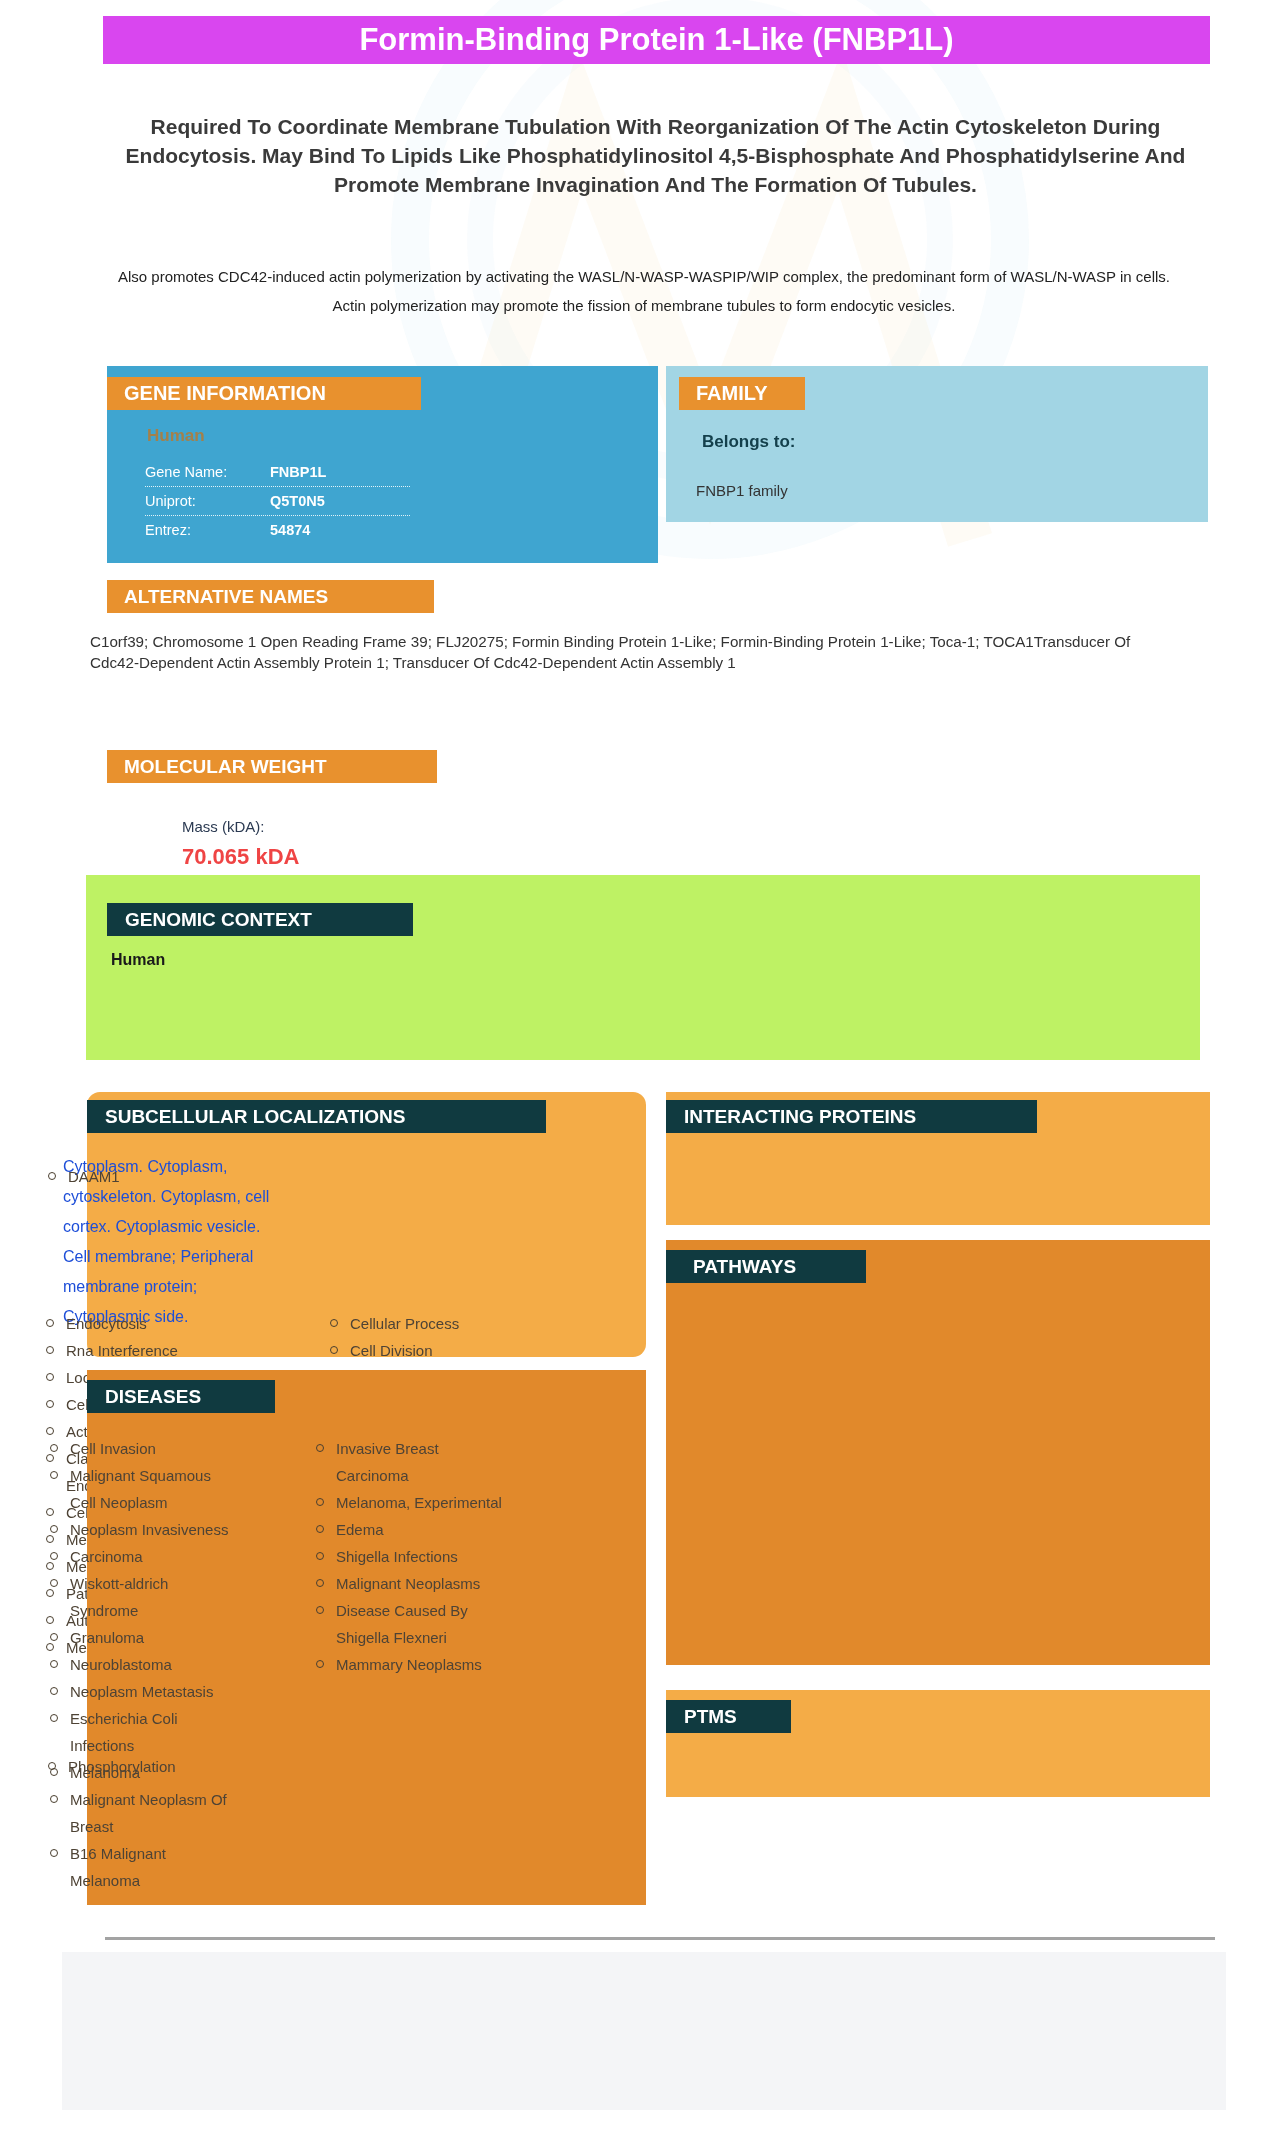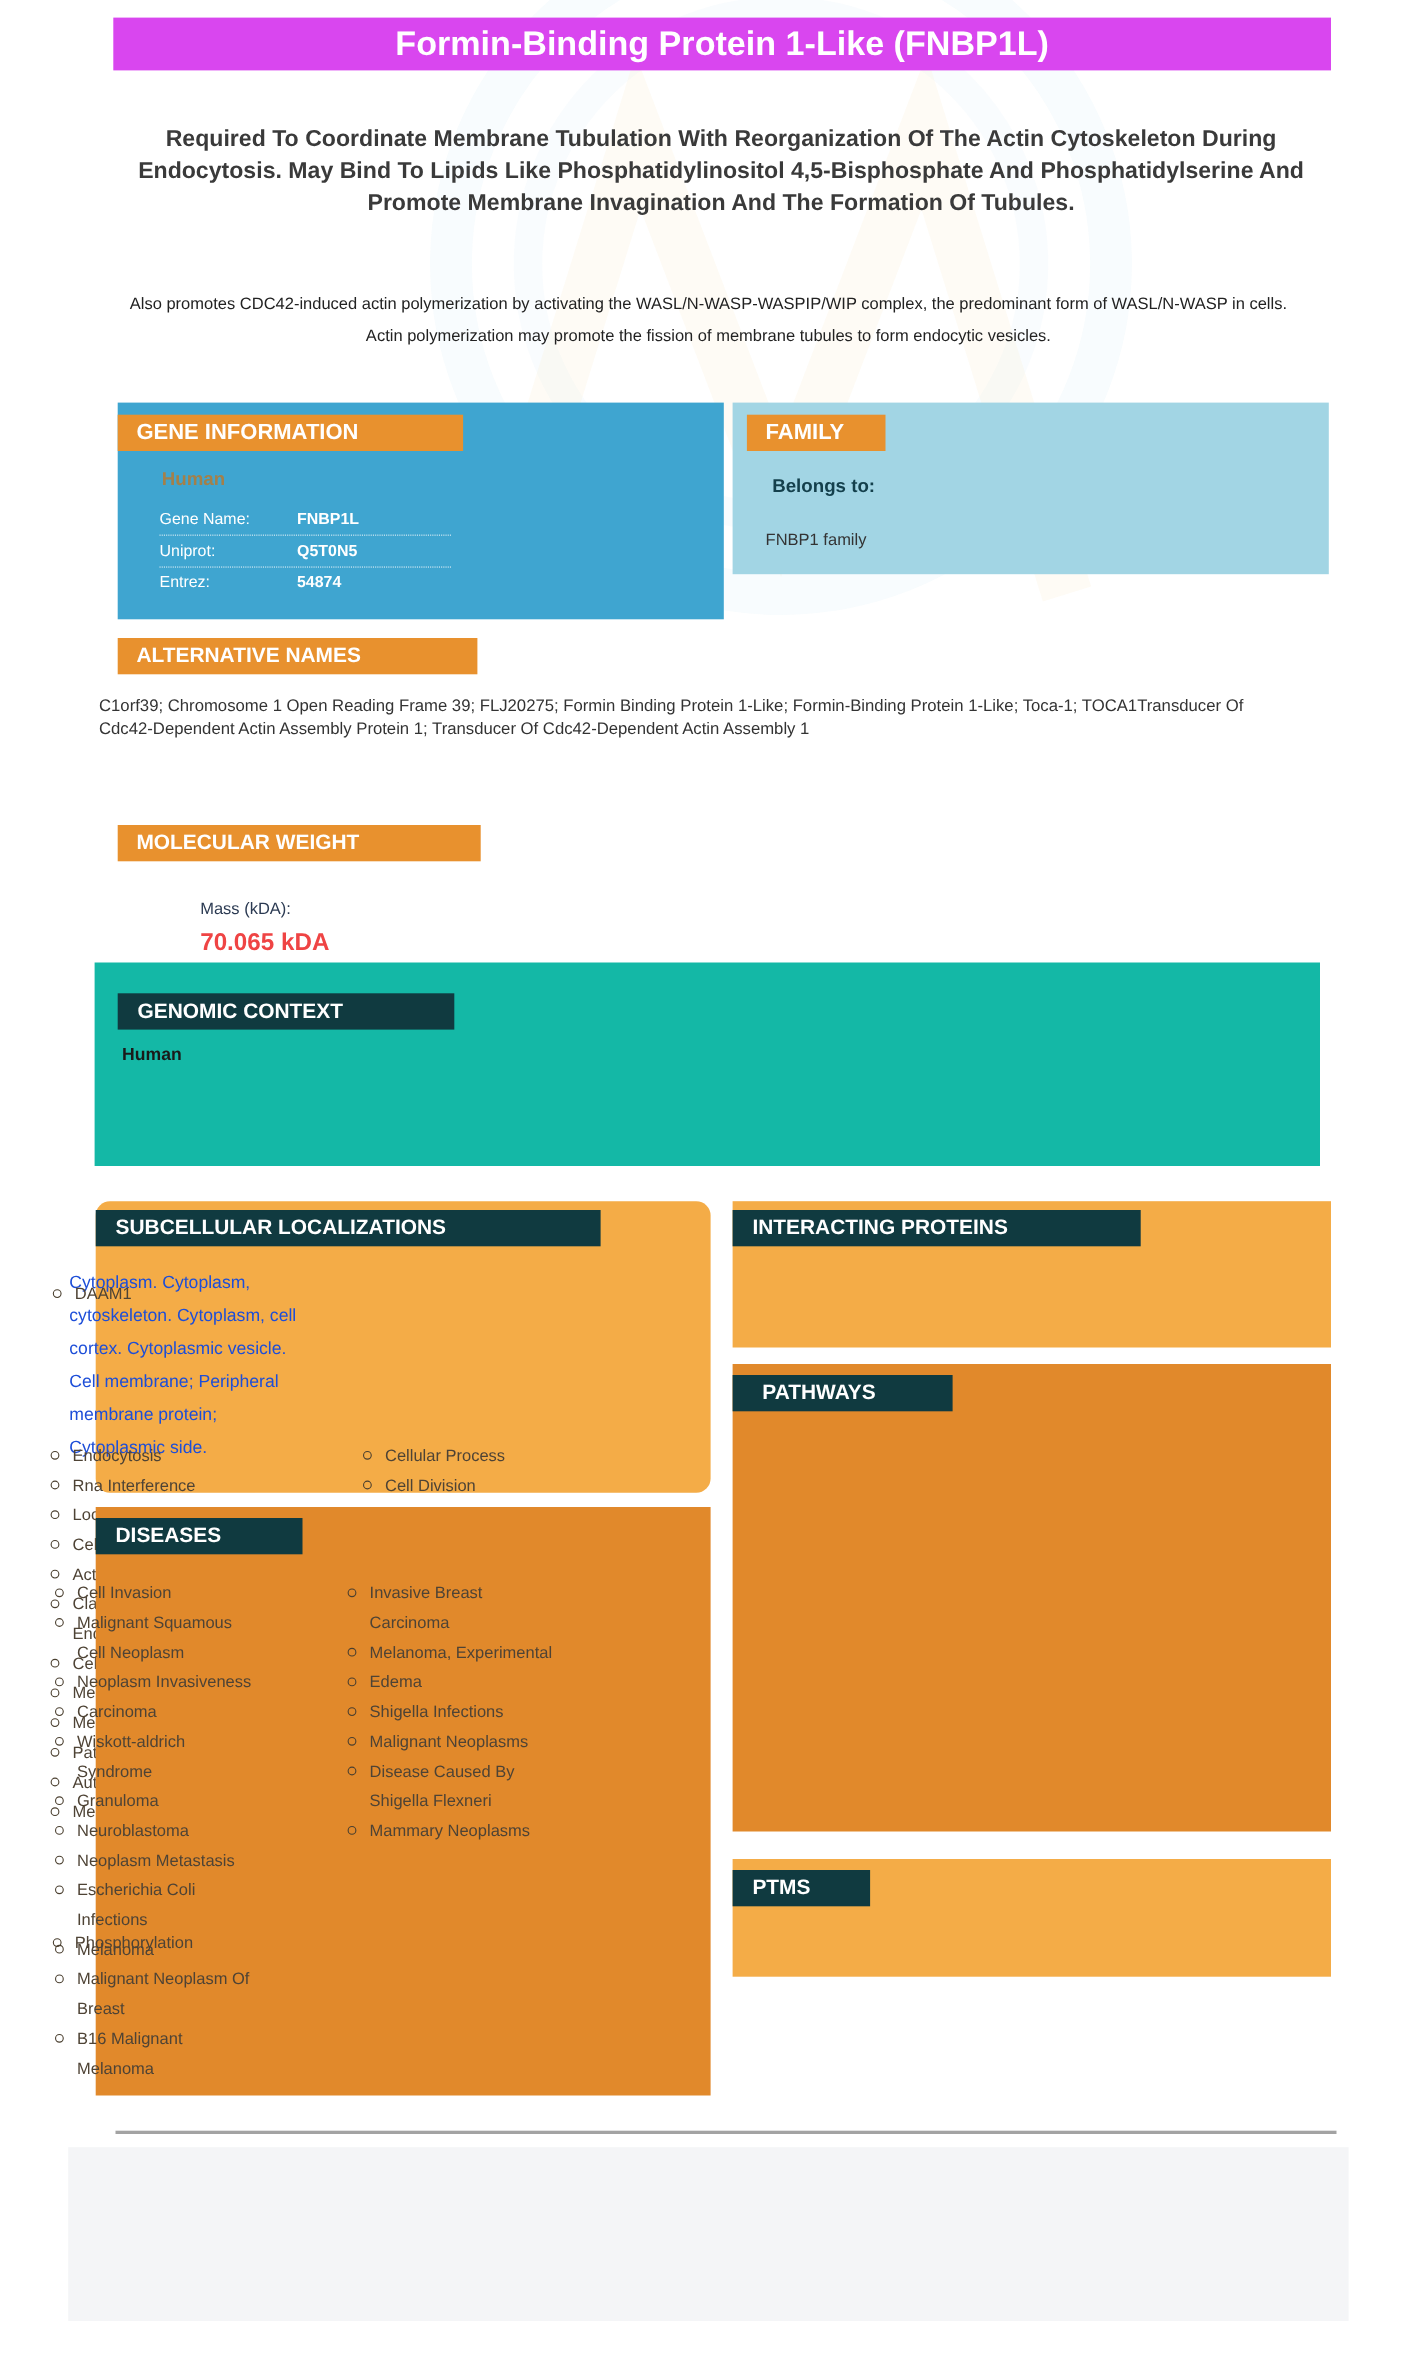--- a/index.html
+++ b/index.html
@@ -45,21 +45,21 @@
   
   .alt-bar{left:107px;top:580px;width:327px;}
   .alt-text{position:absolute;left:90px;top:631px;width:1090px;font-size:15.2px;color:#333333;line-height:21px;}
 
   
   .mw-bar{left:107px;top:750px;width:330px;}
   .mass-label{position:absolute;left:182px;top:818px;font-size:15px;color:#2B3A52;}
   .mass-value{position:absolute;left:182px;top:844px;font-size:22px;font-weight:bold;color:#ef4444;}
 
   
-  .genomic-panel{position:absolute;left:86px;top:875px;width:1114px;height:185px;background:#14b8a6;}
+  .genomic-panel{position:absolute;left:86px;top:875px;width:1114px;height:185px;background:#bef264;}
   .genomic-panel .hdr{left:21px;top:28px;width:306px;}
   .gc-human{position:absolute;left:25px;top:76px;font-size:16px;font-weight:bold;color:#1a1a1a;}
   .gc-rows{position:absolute;left:22px;top:108px;width:1070px;}
   .gcrow{display:flex;height:36px;align-items:center;font-size:14.5px;}
   .gcrow:not(:last-child){border-bottom:1.5px dotted #444444;}
   .gcrow .lbl{width:228px;color:#4a4a4a;}
   .gcrow .val{font-weight:bold;color:#1a1a1a;}
 
   
   .box{position:absolute;box-sizing:border-box;}

